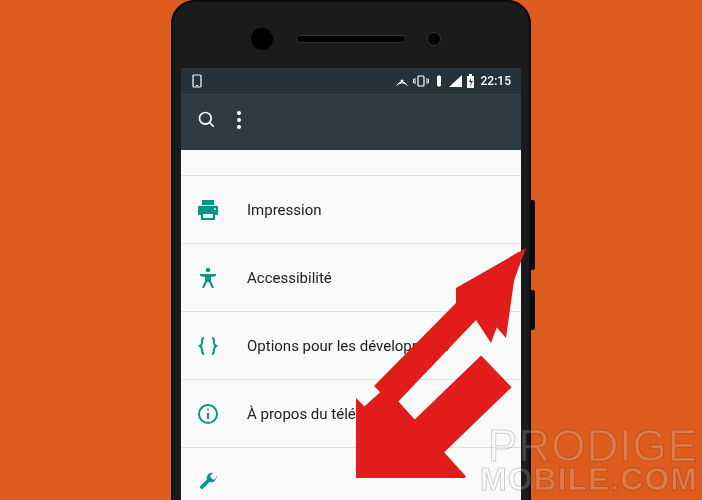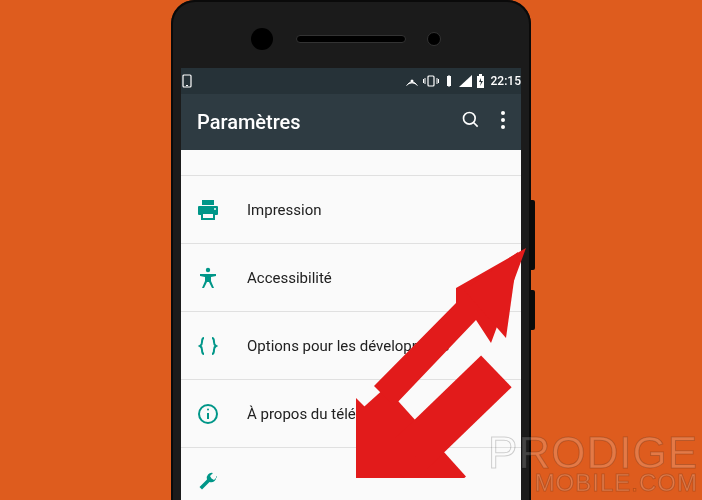--- a/index.html
+++ b/index.html
@@ -65,21 +65,21 @@
     width: 100%;
     overflow: hidden;
   }
   .status-bar {
     height: 26px;
     background: #263238;
     color: #fff;
     display: flex;
     align-items: center;
     font-size: 12px;
-    padding: 0 0;
+    padding: 0 10px;
     justify-content: space-between;
   }
   .status-left, .status-right { display: flex; align-items: center; gap: 6px; }
   .status-right { gap: 4px; }
   .status-icon { display: inline-flex; align-items: center; }
   .app-bar {
     height: 56px;
     background: #2e3b42;
     color: #fff;
     display: flex;
@@ -129,21 +129,21 @@
     position: absolute;
     right: 4px;
     bottom: 6px;
     font-family: Impact, "Arial Black", sans-serif;
     color: rgba(255,255,255,0.18);
     text-align: right;
     line-height: 0.9;
     letter-spacing: 1px;
   }
   .watermark .l1 { font-size: 44px; font-weight: 400; -webkit-text-stroke: 1px rgba(0,0,0,0.18); }
-  .watermark .l2 { font-size: 24px; font-weight: 400; -webkit-text-stroke: 1px rgba(0,0,0,0.18); }
+  .watermark .l2 { font-size: 32px; font-weight: 700; -webkit-text-stroke: 1px rgba(0,0,0,0.18); }
   .watermark .dot { color: rgba(255,120,40,0.5); }
 </style>
 </head>
 <body>
 
 <div class="phone">
   <div class="side-btn a"></div>
   <div class="side-btn b"></div>
   <div class="phone-top">
     <div class="sensor"></div>
@@ -191,21 +191,20 @@
               <rect x="1" y="2" width="7" height="12" fill="#fff"></rect>
               <rect x="3" y="0" width="3" height="2" fill="#fff"></rect>
               <path d="M5 4L3 8h2l-1 4 3-5H5z" fill="#263238"></path>
             </svg>
         </span>
         <span style="font-weight:500;margin-left:2px">22:15</span>
       </div>
     </div>
 
     <div class="app-bar">
-      <div class="app-title">Paramètres</div>
       <div class="app-actions">
         <span>
           <svg width="20" height="20" viewBox="0 0 24 24" fill="none" stroke="#fff" stroke-width="2">
               <circle cx="10" cy="10" r="7"></circle>
               <line x1="20" y1="20" x2="15" y2="15"></line>
             </svg>
         </span>
         <span>
           <svg width="4" height="18" viewBox="0 0 4 18" fill="#fff">
               <circle cx="2" cy="2" r="2"></circle>

